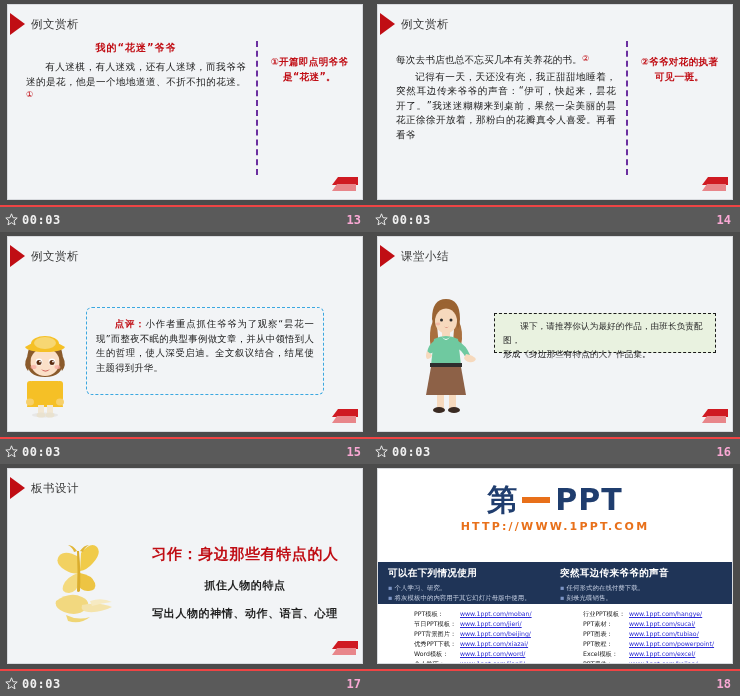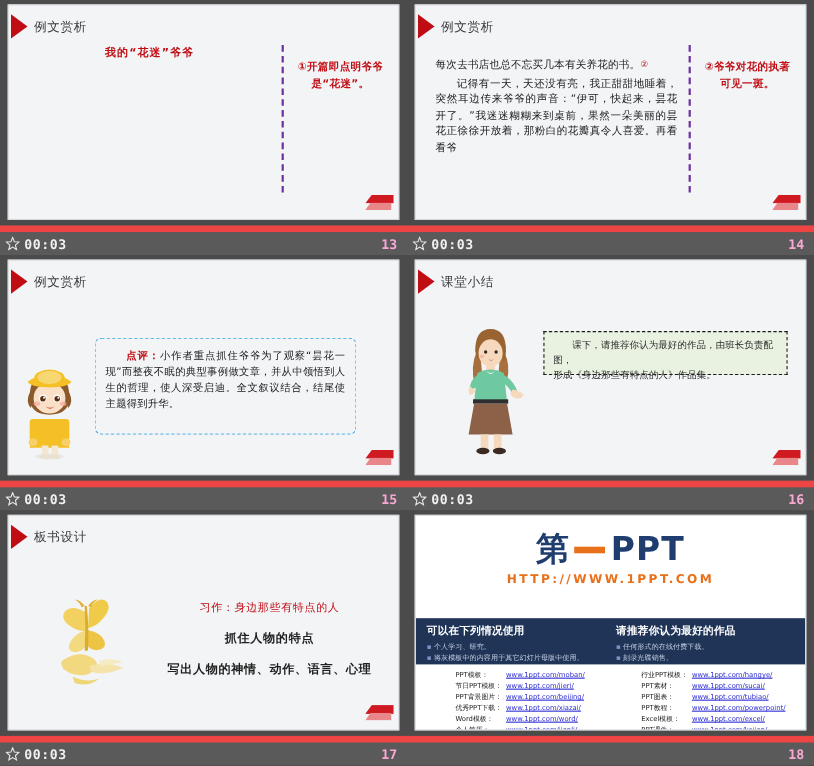--- a/index.html
+++ b/index.html
@@ -63,21 +63,21 @@
   .ribbon .r2{
     position:absolute;right:2px;top:7px;width:24px;height:7px;
     background:#e8868a;
     clip-path:polygon(5px 0,100% 0,100% 100%,0 100%);
   }
   
   .status{
     position:absolute;left:0;bottom:0;
     width:370px;height:27px;
     background:#5a5a5a;
-    border-top:6px solid #ef4444;
+    border-top:2px solid #ef4444;
     display:flex;align-items:center;
     justify-content:space-between;
     padding:0 9px 0 5px;
     box-sizing:border-box;
   }
   .status-left{display:flex;align-items:center;gap:4px;}
   .star-icon{
     width:13px;height:13px;display:block;
   }
   .timer{
@@ -142,39 +142,39 @@
   }
   .cloudbox p{
     margin:0;font-size:9.4px;line-height:1.55;
     color:#1a1a1a;text-align:justify;
     text-indent:2em;letter-spacing:.2px;
   }
   .pingyu{color:#c00d14;font-weight:bold;}
   
   .s16-fig{position:absolute;left:30px;top:52px;width:76px;height:126px;}
   .greenbox{
-    position:absolute;left:116px;top:64px;width:222px;height:40px;
+    position:absolute;left:116px;top:76px;width:222px;height:40px;
     background:#e9f2e0;
     border:1.5px dashed #1a1a1a;
     box-sizing:border-box;
     padding:6px 8px 0 8px;
   }
   .greenbox p{
     margin:0;font-size:8.6px;line-height:1.6;color:#2a2a2a;
     text-indent:2em;letter-spacing:.1px;
   }
   .greenbox p.l2{text-indent:0;}
   
   .s17-fig{position:absolute;left:28px;top:66px;width:100px;height:104px;}
   .s17-text{
     position:absolute;left:128px;top:76px;width:218px;
     text-align:center;
   }
   .s17-l1{
-    color:#c00d14;font-weight:normal;font-size:10px;letter-spacing:.6px;
+    color:#c00d14;font-weight:bold;font-size:15px;letter-spacing:.6px;
     margin-bottom:14px;
   }
   .s17-l2,.s17-l3{
     color:#1f1f1f;font-weight:bold;font-size:11px;letter-spacing:.6px;
     margin-bottom:13px;
   }
   
   .s18{background:#fff;position:relative;}
   .logo-area{
     position:absolute;left:0;top:14px;width:100%;
@@ -235,20 +235,21 @@
 
   <div class="cell">
     <div class="slide">
       <div class="hdr">
         <div class="flag"></div>
         <div class="hdr-title">例文赏析</div>
       </div>
       <div class="essay-wrap">
         <div class="essay-body">
           <div class="essay-title">我的“花迷”爷爷</div>
+          <p class="essay-p indent"><span>有人迷棋，有人迷戏，还有人迷球，而我爷爷迷的是花，他是一个地地道道、不折不扣的花迷。</span><span class="mark">①</span></p>
         </div>
         <div class="divider"></div>
         <div class="essay-note right-top">①开篇即点明爷爷是“花迷”。</div>
       </div>
       <div class="ribbon">
           <div class="r1"></div>
           <div class="r2"></div>
         </div>
     </div>
     <div class="status">
@@ -457,21 +458,21 @@
         <div class="logo-url">HTTP://WWW.1PPT.COM</div>
       </div>
 
       <div class="blue-band">
         <div class="band-col">
           <div class="band-h">可以在下列情况使用</div>
           <div class="band-li"><span class="bullet">▪</span><span>个人学习、研究。</span></div>
           <div class="band-li"><span class="bullet">▪</span><span>将灰模板中的内容用于其它幻灯片母版中使用。</span></div>
         </div>
         <div class="band-col">
-          <div class="band-h">请推荐你认为最好的作品</div>
+          <div class="band-h">突然耳边传来爷爷的声音</div>
           <div class="band-li"><span class="bullet">▪</span><span>任何形式的在线付费下载。</span></div>
           <div class="band-li"><span class="bullet">▪</span><span>刻录光碟销售。</span></div>
         </div>
       </div>
 
       <div class="links">
         <div class="link-col">
           <div class="link-row">
               <span class="link-lab">PPT模板：</span>
               <span class="link-url">www.1ppt.com/moban/</span>

